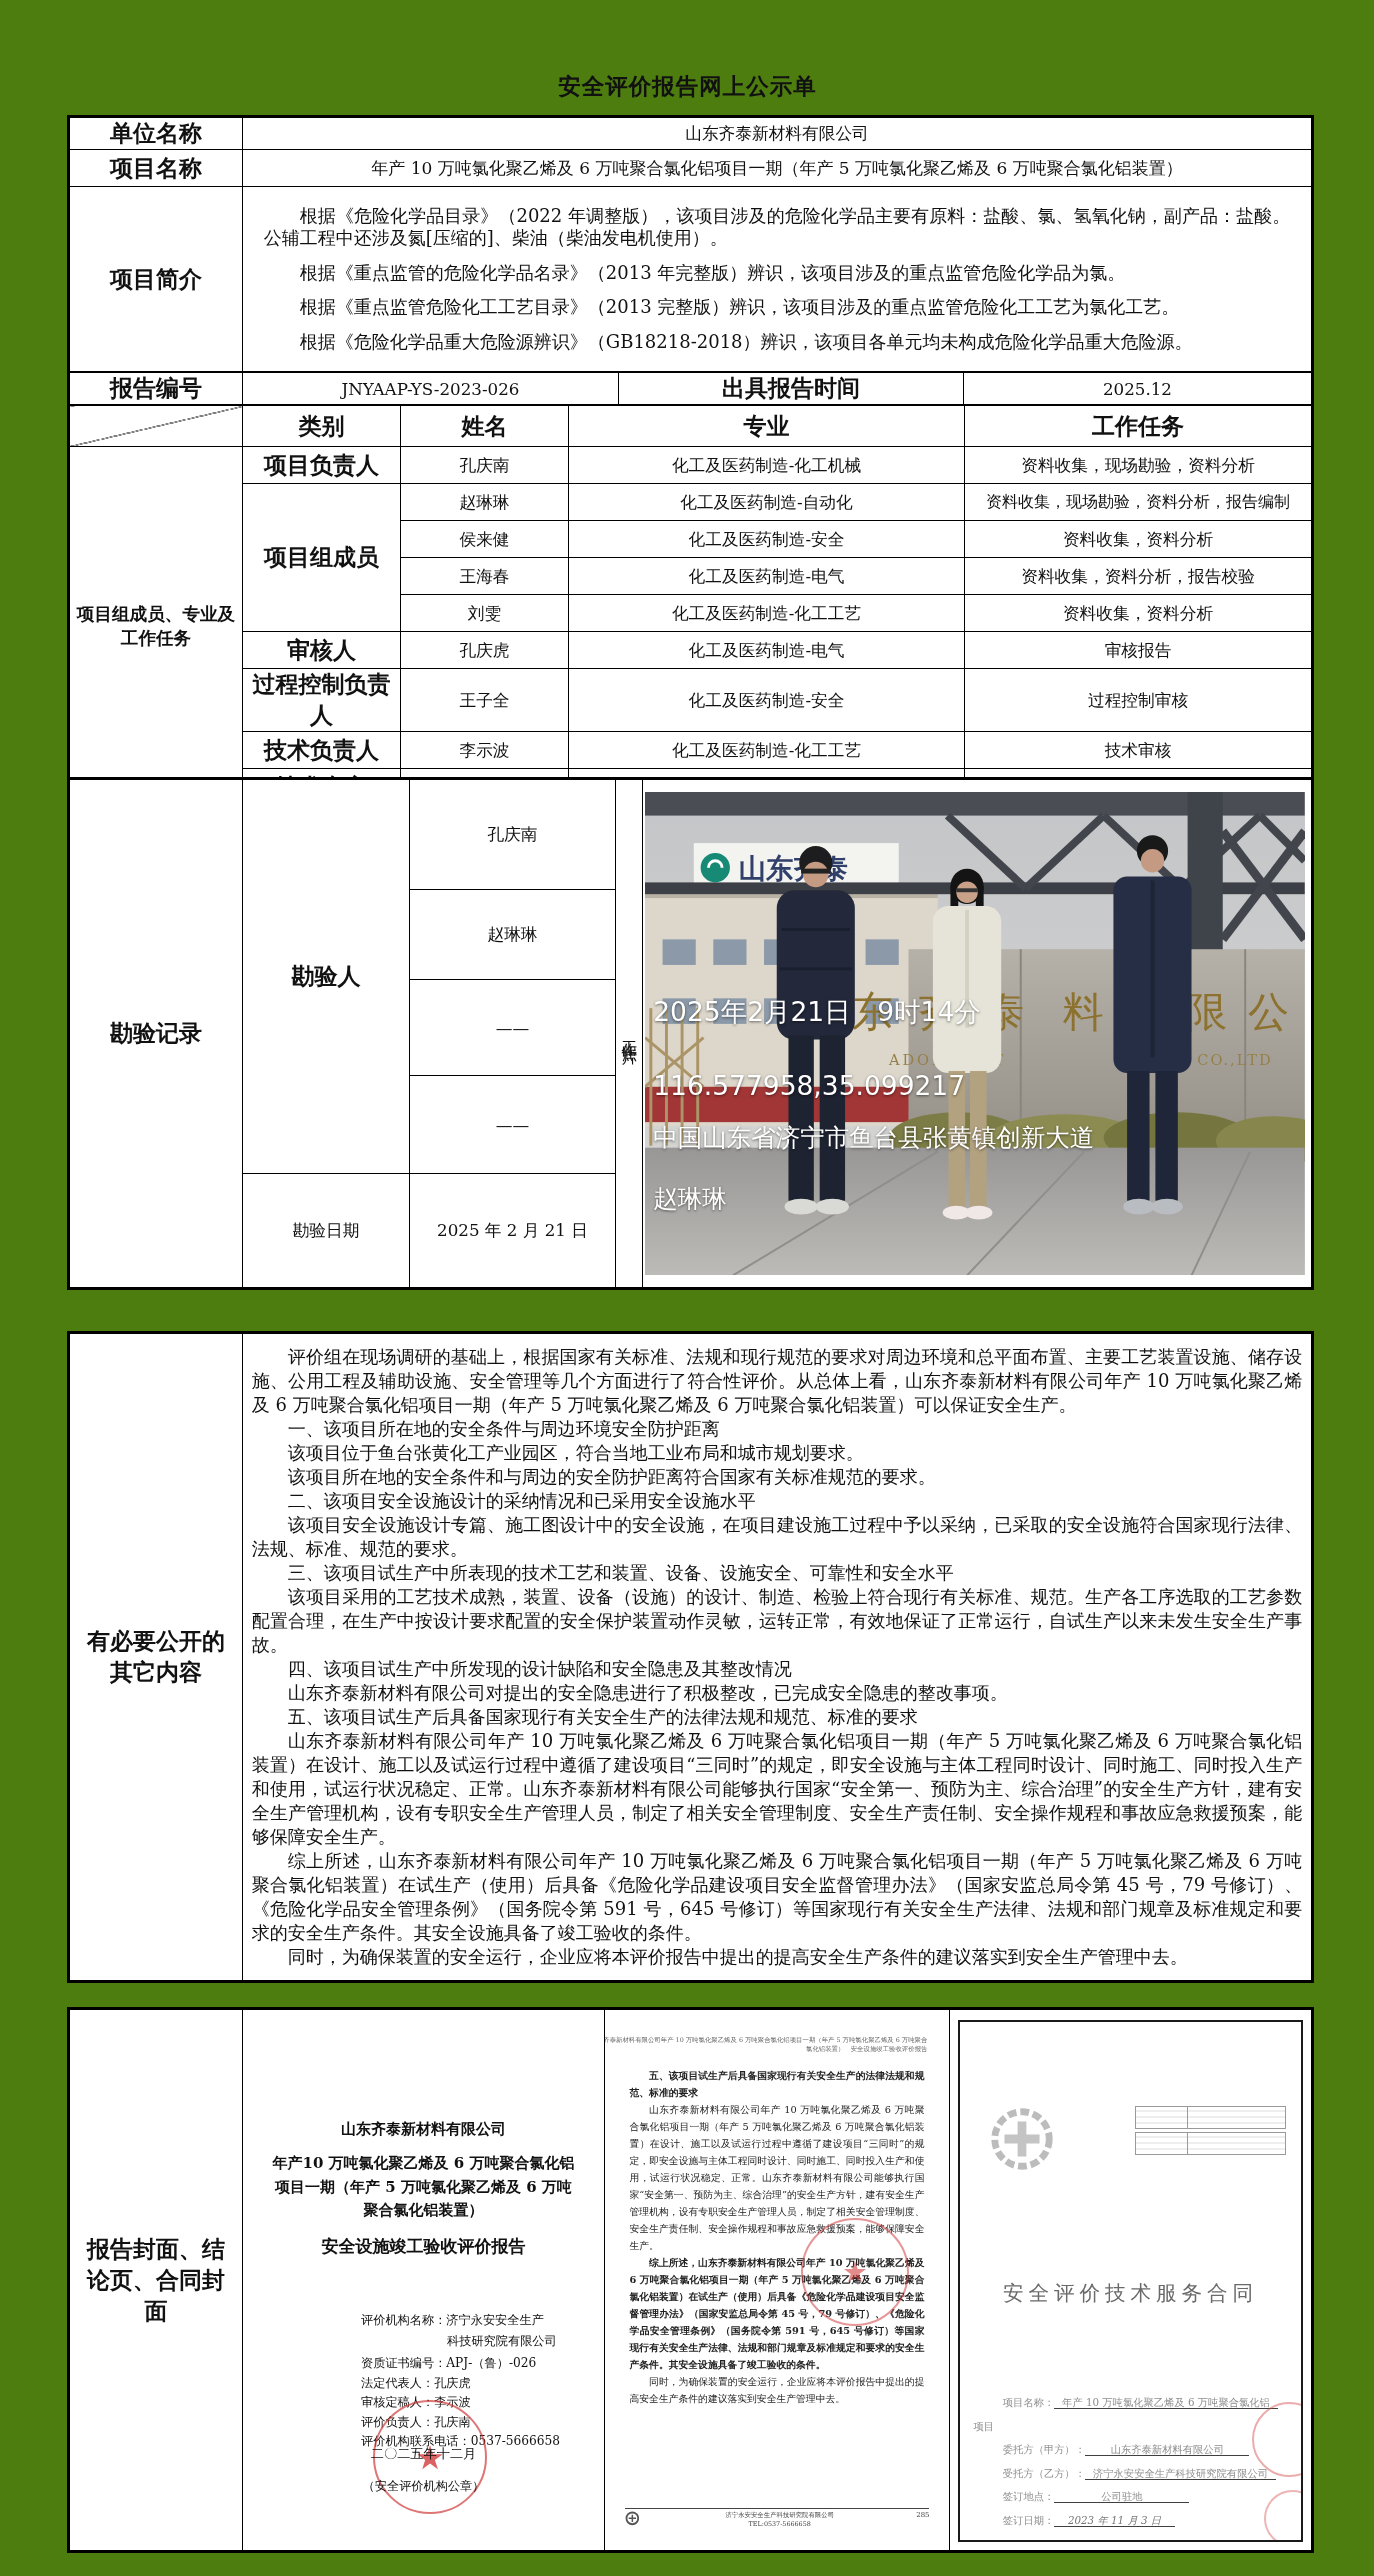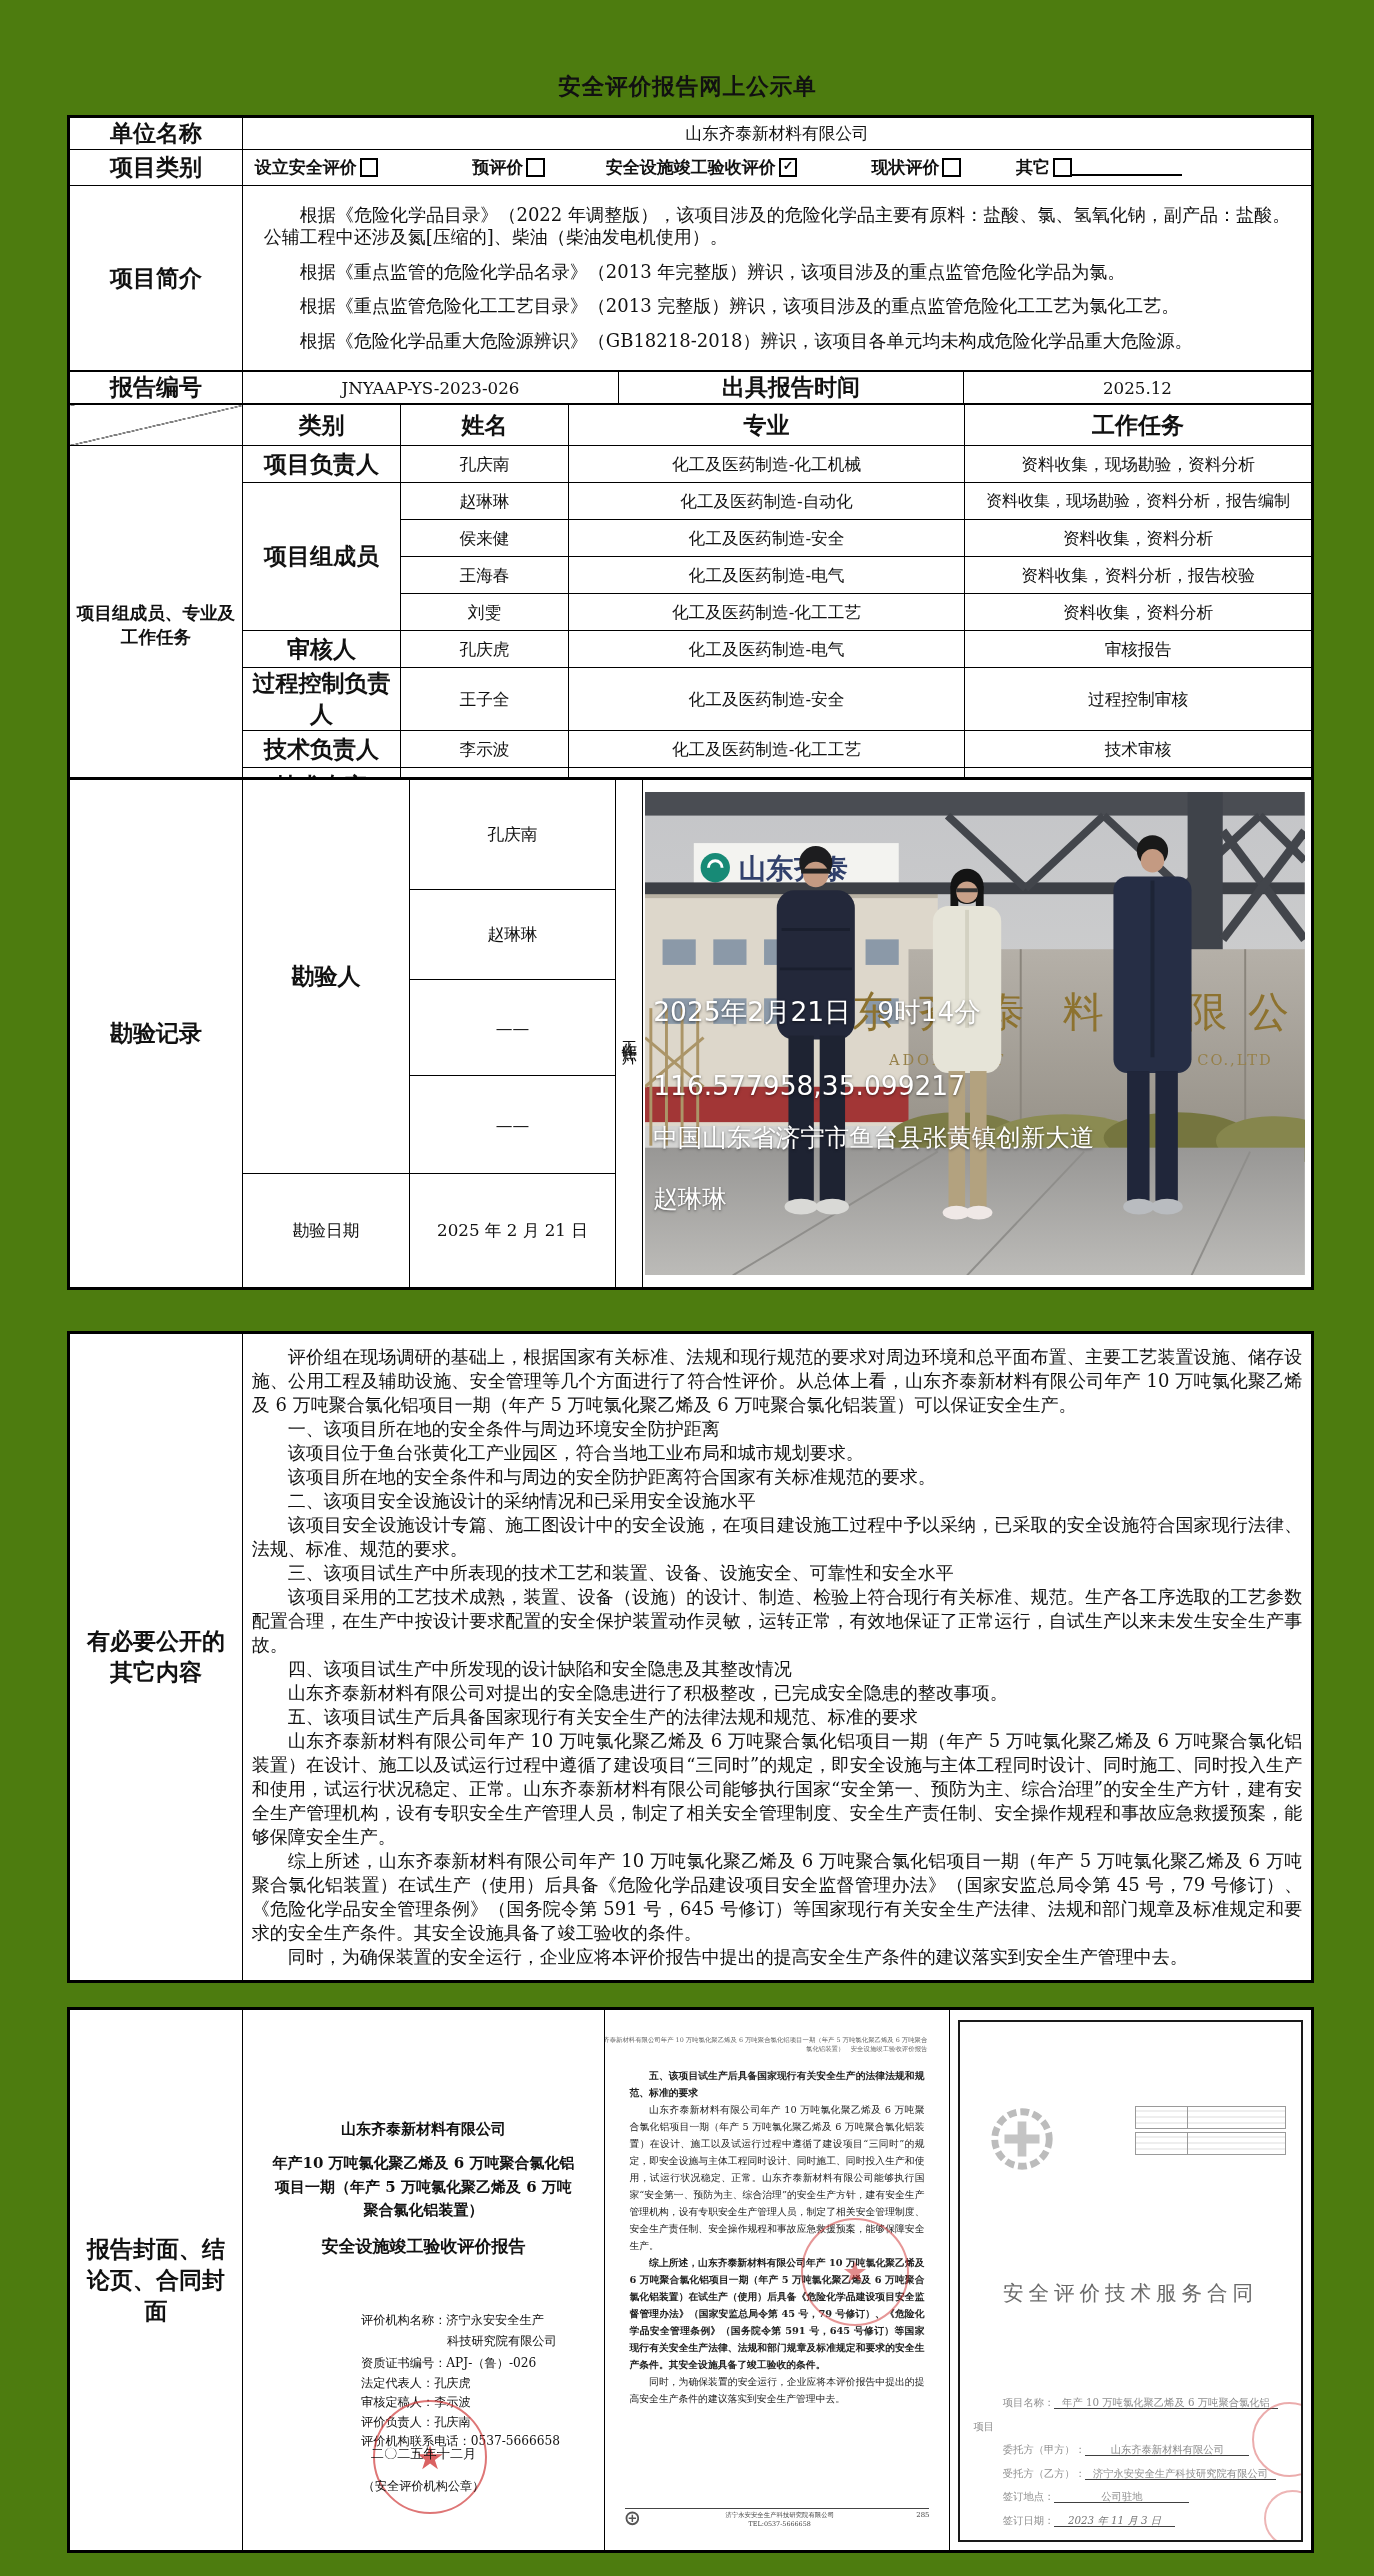--- a/index.html
+++ b/index.html
@@ -69,37 +69,23 @@
     <table>
       <colgroup>
           <col style="width:173px">
           <col>
         </colgroup>
       <tbody>
           <tr style="height:32px">
         <td class="lbl">单位名称</td>
         <td>山东齐泰新材料有限公司</td>
       </tr>
-      <tr style="height:36px">
-        <td class="lbl">项目类别</td>
-        <td class="left">
-          <div class="cat-row">
-            <span style="margin-left:7.8px">设立安全评价</span>
-                <span class="cbx"></span>
-            <span style="margin-left:94px">预评价</span>
-                <span class="cbx"></span>
-            <span style="margin-left:61px">安全设施竣工验收评价</span>
-                <span class="cbx">✓</span>
-            <span style="margin-left:74px">现状评价</span>
-                <span class="cbx"></span>
-            <span style="margin-left:55px">其它</span>
-                <span class="cbx"></span>
-            <span class="cat-ul"></span>
-          </div>
-        </td>
+      <tr style="height:37px">
+        <td class="lbl">项目名称</td>
+        <td style="font-size:17px">年产 10 万吨氯化聚乙烯及 6 万吨聚合氯化铝项目一期（年产 5 万吨氯化聚乙烯及 6 万吨聚合氯化铝装置）</td>
       </tr>
       <tr style="height:113px">
         <td class="lbl">项目简介</td>
         <td class="left sum-cell">
           <p>根据《危险化学品目录》（2022 年调整版），该项目涉及的危险化学品主要有原料：盐酸、氯、氢氧化钠，副产品：盐酸。公辅工程中还涉及氮[压缩的]、柴油（柴油发电机使用）。</p>
           <p>根据《重点监管的危险化学品名录》（2013 年完整版）辨识，该项目涉及的重点监管危险化学品为氯。</p>
           <p>根据《重点监管危险化工工艺目录》（2013 完整版）辨识，该项目涉及的重点监管危险化工工艺为氯化工艺。</p>
           <p>根据《危险化学品重大危险源辨识》（GB18218-2018）辨识，该项目各单元均未构成危险化学品重大危险源。</p>
         </td>
       </tr>

